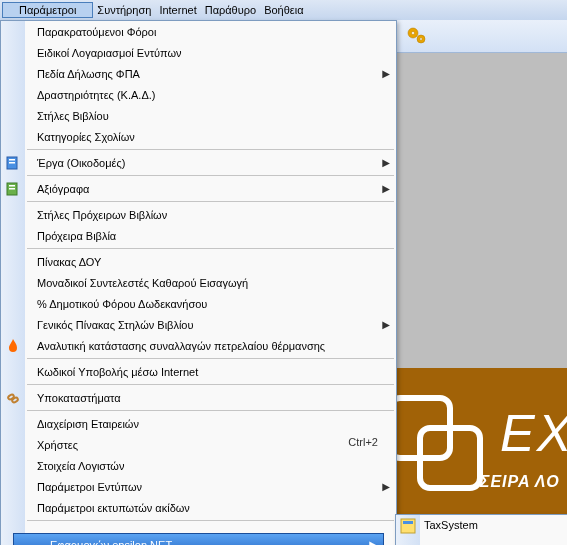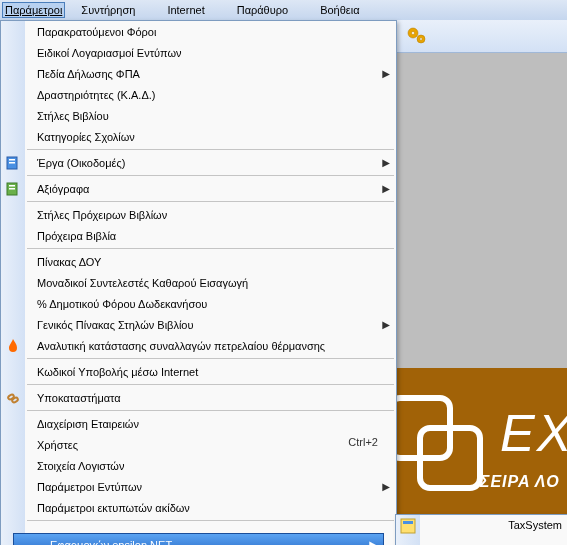--- a/index.html
+++ b/index.html
@@ -1,39 +1,39 @@
 <!DOCTYPE html>
 <html><head>
 <meta charset="utf-8">
 <style>
   html,body{margin:0;padding:0;font-family:Tahoma,Arial,sans-serif;font-size:11px;color:#000;background:#fff;overflow:hidden;width:567px;height:545px;}
   .menubar{height:20px;background:linear-gradient(#DDE7F5,#C5D6EE);border-bottom:1px solid #8aa;display:flex;align-items:center;padding:0 2px;}
-  .menubar .item{padding:2px 16px;cursor:default;}
-  .menubar .item.active{background:#B8D1F0;border:1px solid #4A7EBB;padding:1px 2px;text-decoration:underline;}
+  .menubar .item{padding:2px 4px;cursor:default;}
+  .menubar .item.active{background:#B8D1F0;border:1px solid #4A7EBB;padding:1px 16px;}
   .rightpane{position:absolute;left:395px;top:20px;width:172px;height:525px;background:#BEBEBE;}
   .toolbar{height:32px;background:linear-gradient(#E9F0FA,#D3E1F5);display:flex;align-items:center;padding-left:10px;border-bottom:1px solid #A0B8D8;}
   .gears{width:24px;height:24px;}
   .brand{position:absolute;left:0;top:348px;right:0;height:150px;background:#a16207;color:#fff;overflow:hidden;font-style:italic;}
   .brand svg{position:absolute;left:-20px;top:10px;}
   .brand .ex{position:absolute;left:105px;top:35px;font-size:52px;font-weight:300;letter-spacing:2px;}
   .brand .sub{position:absolute;left:85px;top:105px;font-size:16px;font-weight:bold;letter-spacing:1px;}
   .dropdown{position:absolute;left:0;top:20px;width:395px;background:#F9F9F9;border:1px solid #7E9CC0;box-shadow:2px 2px 4px rgba(0,0,0,.25);}
   .dropdown .gutter{position:absolute;left:0;top:0;bottom:0;width:24px;background:linear-gradient(to right,#E9F0FA,#D3E1F5);}
   .dropdown .items{position:relative;}
   .mrow{display:flex;align-items:center;height:21px;position:relative;padding-left:36px;padding-right:6px;cursor:default;}
   .mrow .lbl{flex:1;white-space:nowrap;}
   .mrow .arrow{color:#333;font-size:10px;}
   .mrow .shortcut{color:#333;margin-right:12px;margin-top:36px;}
   .mrow.hl{background:linear-gradient(#5AA3F2,#2A6BC7);color:#fff;border:1px solid #1A4E9A;margin:12px;}
   .mrow.hl .lbl,.mrow.hl .arrow{color:#fff;}
   .sep{height:1px;margin:2px 2px 2px 26px;background:#C5C5C5;}
   .micon{position:absolute;left:4px;top:3px;width:16px;height:16px;display:flex;align-items:center;justify-content:center;}
   .submenu{position:absolute;left:395px;top:514px;width:172px;background:#F9F9F9;border:1px solid #7E9CC0;box-shadow:2px 2px 4px rgba(0,0,0,.25);}
   .submenu .gutter{position:absolute;left:0;top:0;bottom:0;width:24px;background:linear-gradient(to right,#E9F0FA,#D3E1F5);}
-  .submenu .mrow{height:20px;padding-left:28px;text-align:right;}
+  .submenu .mrow{height:20px;padding-left:28px;}
 </style>
 </head>
 <body>
 
 <div class="menubar">
   <div class="item active">Παράμετροι</div>
   <div class="item">Συντήρηση</div>
   <div class="item">Internet</div>
   <div class="item">Παράθυρο</div>
   <div class="item">Βοήθεια</div>

